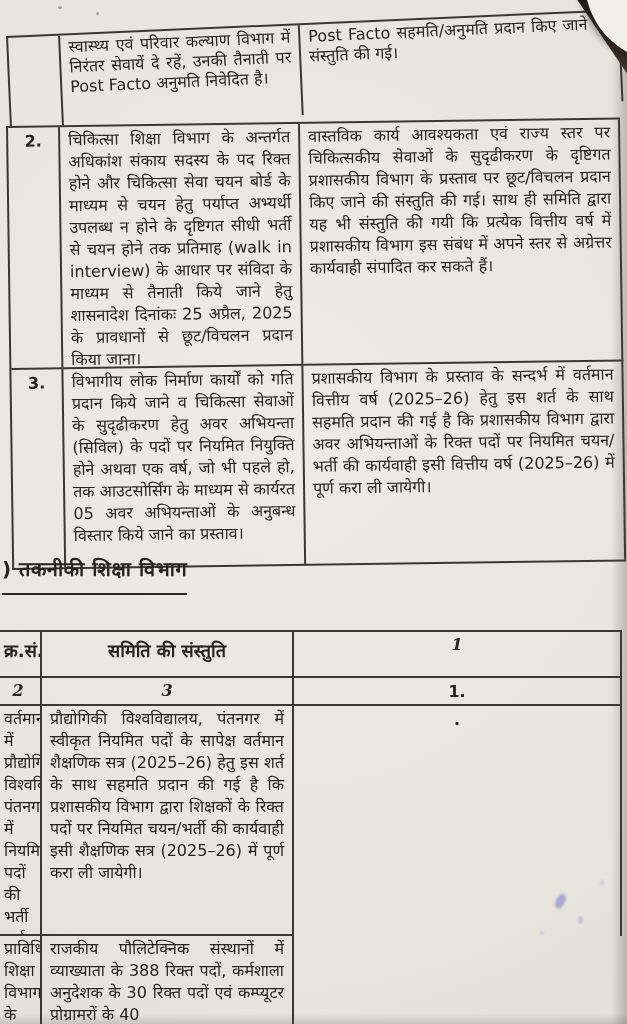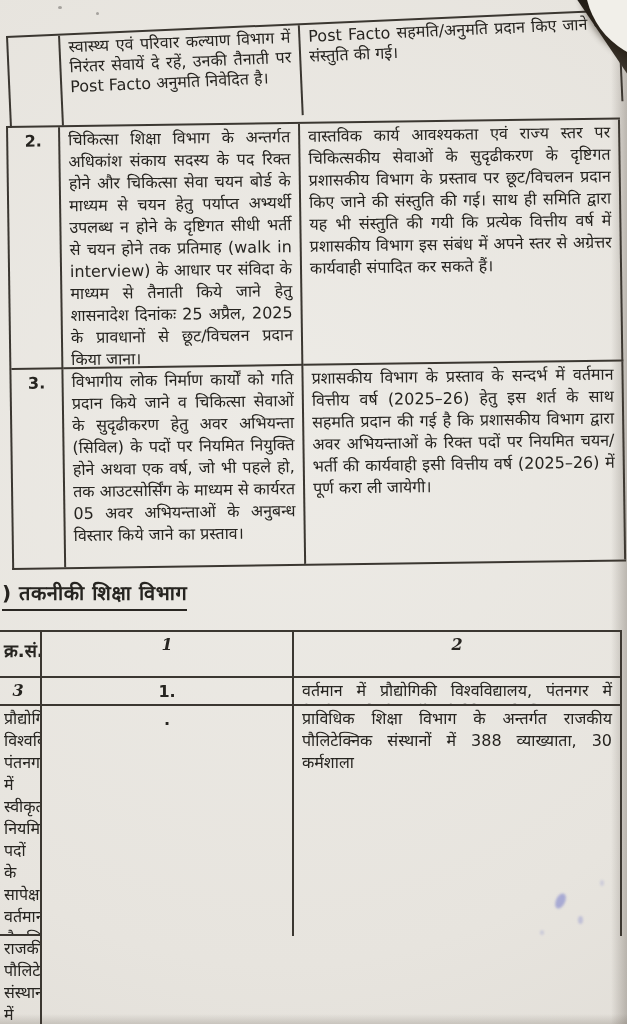--- a/index.html
+++ b/index.html
@@ -39,22 +39,22 @@
        grid-template-columns:52px 240px 1fr;grid-template-rows:90px;
        border-top:2px solid var(--line);border-left:2px solid var(--line);
        transform:rotate(-2.5deg);transform-origin:0 0;}
   .t1a .c{line-height:20px;}
   .t1b{left:6px;top:126px;width:612px;
        grid-template-columns:52px 240px 1fr;grid-template-rows:242px 198px;
        border-top:2px solid var(--line);border-left:2px solid var(--line);
        border-bottom:2px solid var(--line);
        transform:rotate(-0.8deg);transform-origin:0 0;}
 
-  .heading{position:absolute;left:2px;top:579px;font-size:20px;font-weight:bold;
-       border-bottom:2px solid #2a2723;padding-bottom:3px;letter-spacing:.5px;}
+  .heading{position:absolute;left:2px;top:555px;font-size:20px;font-weight:bold;
+       border-bottom:2px solid #2a2723;padding-bottom:11px;letter-spacing:.5px;}
 
   .t2{left:-6px;top:630px;width:626px;
       grid-template-columns:46px 252px 1fr;
       grid-template-rows:46px 28px 230px 96px;
       border-top:2px solid var(--line);border-left:2px solid var(--line);}
   .hdr{font-weight:bold;font-size:18px;text-align:center;padding-top:8px;}
   .num{font-family:"DejaVu Serif","Liberation Serif",serif;
        font-style:italic;font-weight:bold;text-align:center;font-size:16px;padding-top:2px;}
 </style>
 </head>
@@ -75,20 +75,21 @@
 
     <div class="c ser">3.</div>
     <div class="c">विभागीय लोक निर्माण कार्यों को गति प्रदान किये जाने व चिकित्सा सेवाओं के सुदृढीकरण हेतु अवर अभियन्ता (सिविल) के पदों पर नियमित नियुक्ति होने अथवा एक वर्ष, जो भी पहले हो, तक आउटसोर्सिंग के माध्यम से कार्यरत 05 अवर अभियन्ताओं के अनुबन्ध विस्तार किये जाने का प्रस्ताव।</div>
     <div class="c">प्रशासकीय विभाग के प्रस्ताव के सन्दर्भ में वर्तमान वित्तीय वर्ष (2025–26) हेतु इस शर्त के साथ सहमति प्रदान की गई है कि प्रशासकीय विभाग द्वारा अवर अभियन्ताओं के रिक्त पदों पर नियमित चयन/भर्ती की कार्यवाही इसी वित्तीय वर्ष (2025–26) में पूर्ण करा ली जायेगी।</div>
   </div>
 
   <div class="heading">) तकनीकी शिक्षा विभाग</div>
 
   <div class="tbl t2">
     <div class="c hdr rb">क्र.सं.</div>
+    <div class="c hdr rb">समिति की संस्तुति</div>
 
     <div class="c num rb">1</div>
     <div class="c num rb">2</div>
     <div class="c num rb">3</div>
 
     <div class="c ser rb">1.</div>
     <div class="c rb">वर्तमान में प्रौद्योगिकी विश्वविद्यालय, पंतनगर में नियमित पदों की भर्ती पूर्ण होने तक के लिए प्राध्यापक के 13 रिक्त पद, सह–प्राध्यापक के 23 रिक्त पद, सहायक प्राध्यापक के 09 रिक्त पद; इस प्रकार कुल 45 रिक्त पदों के सापेक्ष अनुबन्ध के आधार पर 35 व्याख्याताओं की 11 माह के लिए अनुबन्ध के आधार पर नियोजित करने का प्रस्ताव।</div>
     <div class="c rb">प्रौद्योगिकी विश्वविद्यालय, पंतनगर में स्वीकृत नियमित पदों के सापेक्ष वर्तमान शैक्षणिक सत्र (2025–26) हेतु इस शर्त के साथ सहमति प्रदान की गई है कि प्रशासकीय विभाग द्वारा शिक्षकों के रिक्त पदों पर नियमित चयन/भर्ती की कार्यवाही इसी शैक्षणिक सत्र (2025–26) में पूर्ण करा ली जायेगी।</div>
 
     <div class="c ser">.</div>

